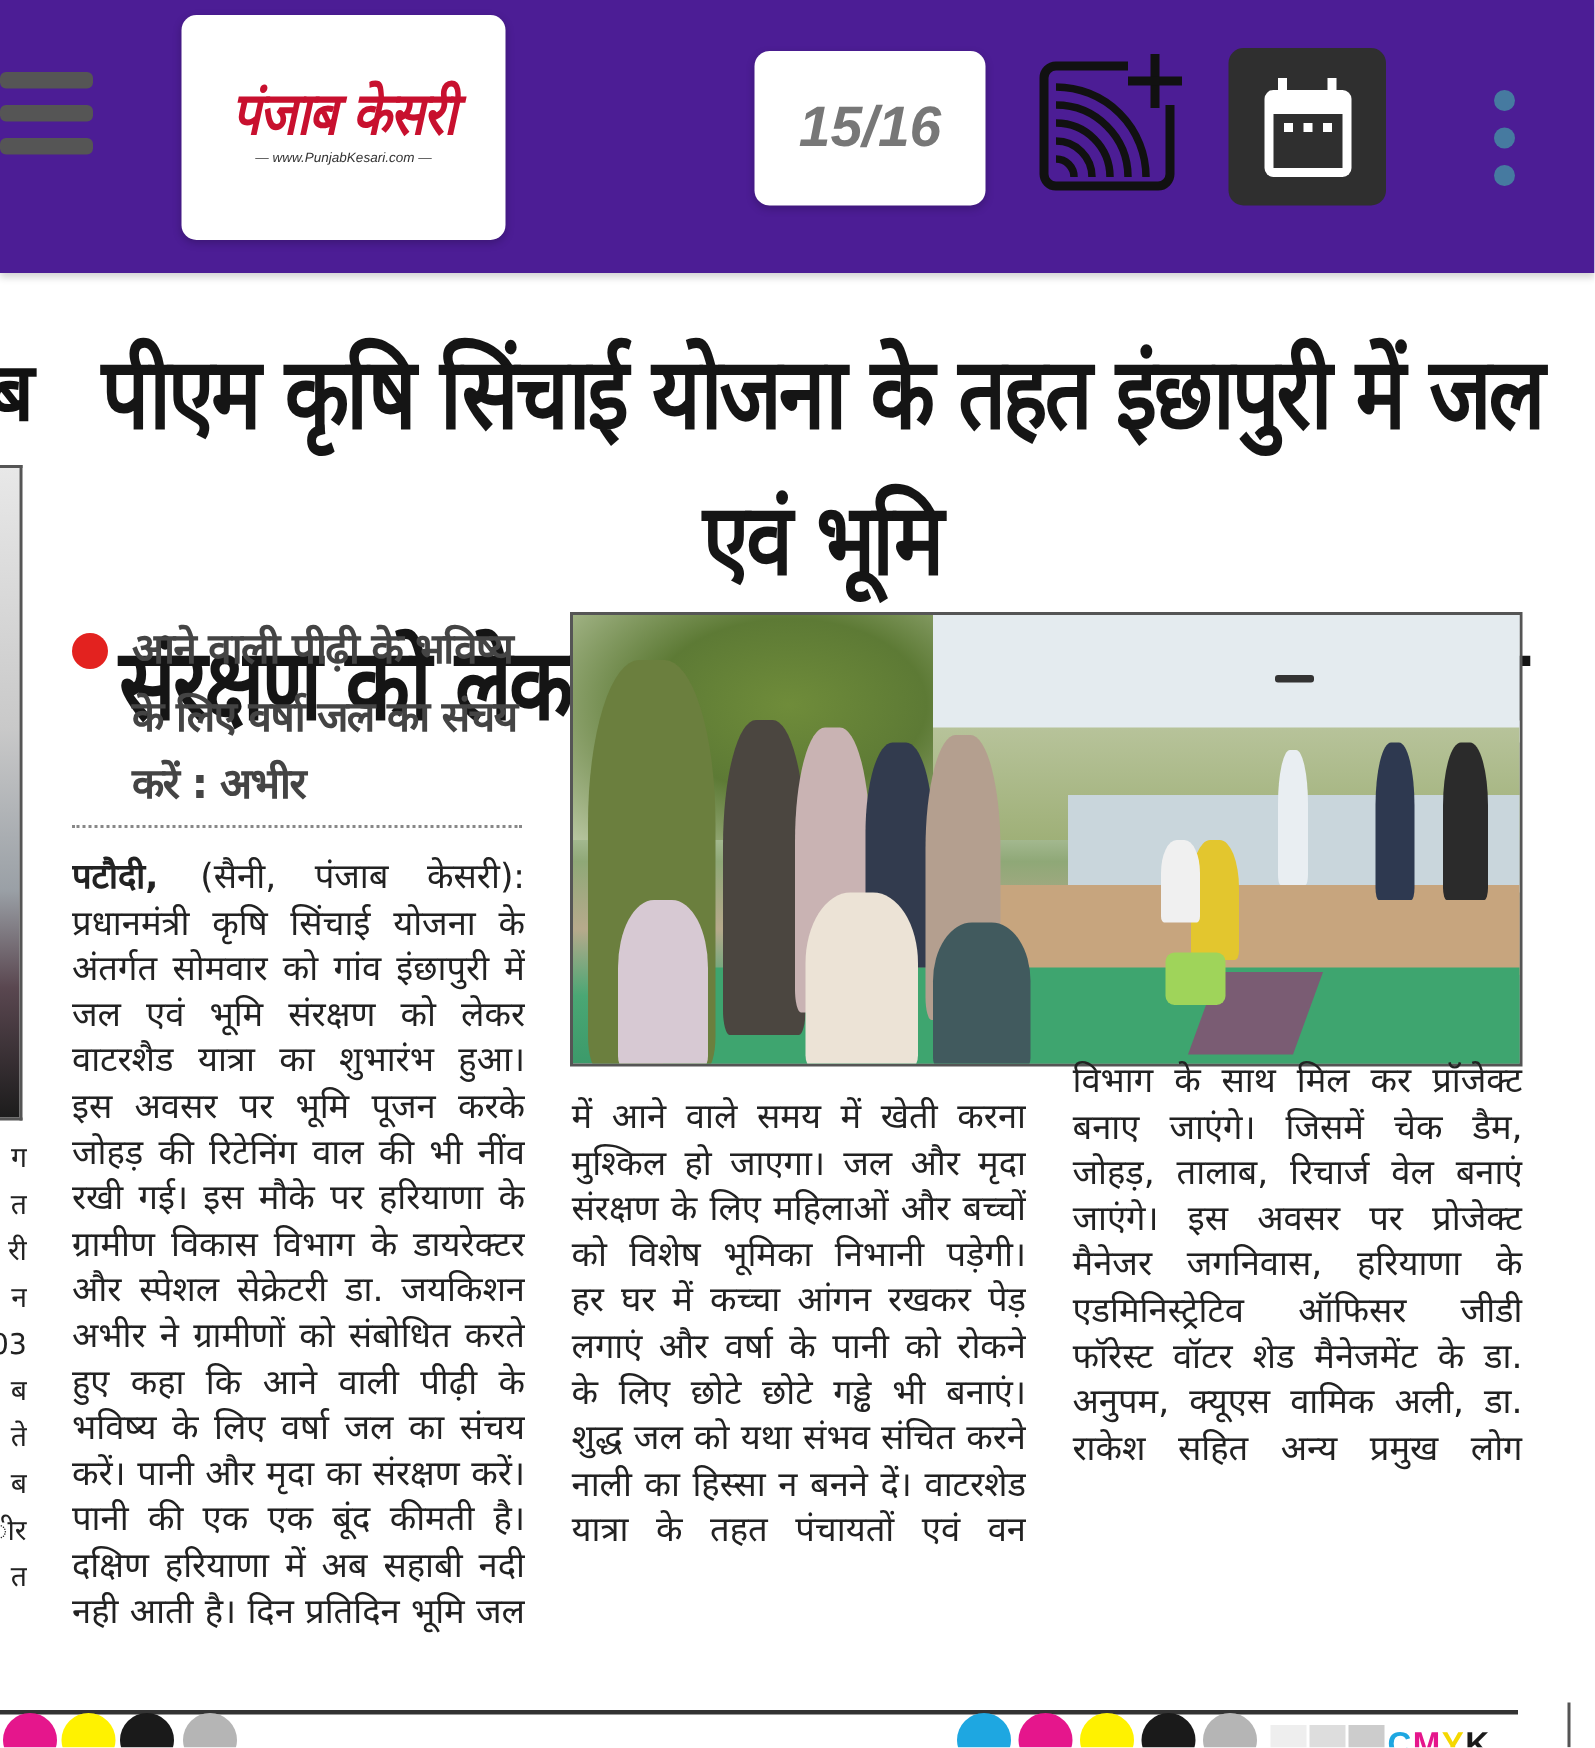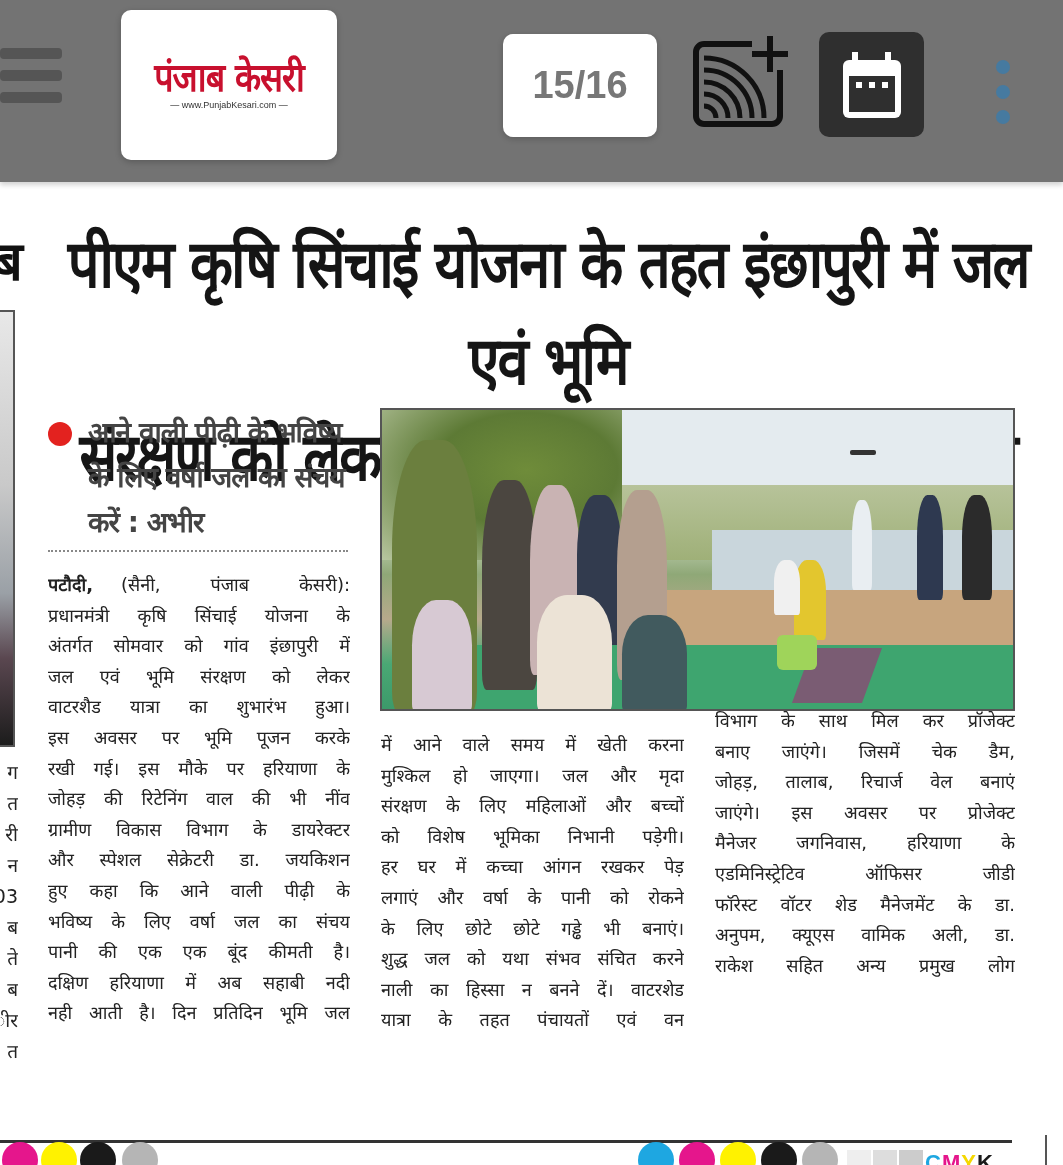--- a/index.html
+++ b/index.html
@@ -2,23 +2,24 @@
 <html><head>
 <meta charset="utf-8">
 <style>
   * { box-sizing: border-box; margin: 0; padding: 0; }
   html, body { width: 1063px; height: 1165px; overflow: hidden; background: #ffffff; }
   body { position: relative; font-family: "DejaVu Sans", sans-serif; color: #222; }
 
   
   .appbar {
     position: absolute; left: 0; top: 0; width: 1063px; height: 182px;
-    background: #737373;
+    background: #4c1d95;
     box-shadow: 0 3px 5px rgba(0,0,0,0.18);
     z-index: 5;
+    font-style: italic;
   }
   .hamburger { position: absolute; left: 0; top: 48px; width: 64px; height: 56px; cursor: pointer; }
   .hamburger span { position: absolute; left: 0; width: 62px; height: 11px; background: #555; border-radius: 4px; }
   .hamburger span:nth-child(1) { top: 0; }
   .hamburger span:nth-child(2) { top: 22px; }
   .hamburger span:nth-child(3) { top: 44px; }
 
   .logo-card {
     position: absolute; left: 121px; top: 10px; width: 216px; height: 150px;
     background: #fff; border-radius: 10px;
@@ -61,21 +62,21 @@
     text-align: center; font-weight: bold; font-size: 56px; line-height: 82px; color: #151515;
     letter-spacing: -2px; transform: scaleY(1.18); transform-origin: top center;
     font-family: "DejaVu Sans", sans-serif;
   }
 
   .subhead { position: absolute; left: 48px; top: 228px; width: 300px; }
   .subhead .bullet { position: absolute; left: 0; top: 12px; width: 24px; height: 24px; border-radius: 50%; background: #e3221f; }
   .subhead .text { position: absolute; left: 40px; top: 0; width: 265px; font-weight: bold; font-size: 28px; line-height: 45px; color: #444; letter-spacing: -1px; }
   .dotted-rule { position: absolute; left: 48px; top: 368px; width: 300px; border-top: 2px dotted #888; }
 
-  .col { position: absolute; font-family: "DejaVu Sans", sans-serif; font-size: 18px; line-height: 30.6px; color: #222; text-align: justify; text-align-last: justify; }
+  .col { position: absolute; font-family: "DejaVu Sans", sans-serif; font-size: 23px; line-height: 30.6px; color: #222; text-align: justify; text-align-last: justify; }
   .col .line { display: block; white-space: nowrap; overflow: hidden; }
   .col .dateline b { font-weight: bold; margin-right: 28px; }
   .col-1 { left: 48px; top: 388px; width: 302px; }
   .col-2 { left: 381px; top: 548px; width: 303px; }
   .col-3 { left: 715px; top: 524px; width: 300px; }
   .col .last { text-align-last: left; }
 
   .photo {
     position: absolute; left: 380px; top: 226px; width: 635px; height: 303px;
     border: 2px solid #555; overflow: hidden;
@@ -175,26 +176,28 @@
   </div>
   <div class="dotted-rule"></div>
 
   <div class="col col-1">
     <span class="line dateline"><b>पटौदी,</b><span>(सैनी, पंजाब केसरी):</span></span>
     <span class="line">प्रधानमंत्री कृषि सिंचाई योजना के</span>
     <span class="line">अंतर्गत सोमवार को गांव इंछापुरी में</span>
     <span class="line">जल एवं भूमि संरक्षण को लेकर</span>
     <span class="line">वाटरशैड यात्रा का शुभारंभ हुआ।</span>
     <span class="line">इस अवसर पर भूमि पूजन करके</span>
+    <span class="line">जोहड़ की रिटेनिंग वाल की भी नींव</span>
     <span class="line">रखी गई। इस मौके पर हरियाणा के</span>
-    <span class="line">जोहड़ की रिटेनिंग वाल की भी नींव</span>
     <span class="line">ग्रामीण विकास विभाग के डायरेक्टर</span>
     <span class="line">और स्पेशल सेक्रेटरी डा. जयकिशन</span>
+    <span class="line">अभीर ने ग्रामीणों को संबोधित करते</span>
     <span class="line">हुए कहा कि आने वाली पीढ़ी के</span>
     <span class="line">भविष्य के लिए वर्षा जल का संचय</span>
+    <span class="line">करें। पानी और मृदा का संरक्षण करें।</span>
     <span class="line">पानी की एक एक बूंद कीमती है।</span>
     <span class="line">दक्षिण हरियाणा में अब सहाबी नदी</span>
     <span class="line">नही आती है। दिन प्रतिदिन भूमि जल</span>
   </div>
 
   <div class="photo" title="वाटरशैड यात्रा शुभारंभ पर भूमि पूजन करते ग्रामीण और अधिकारी, पीछे ड्रोन">
     <div class="sky"></div>
     <div class="trees"></div>
     <div class="reeds"></div>
     <div class="water"></div>

